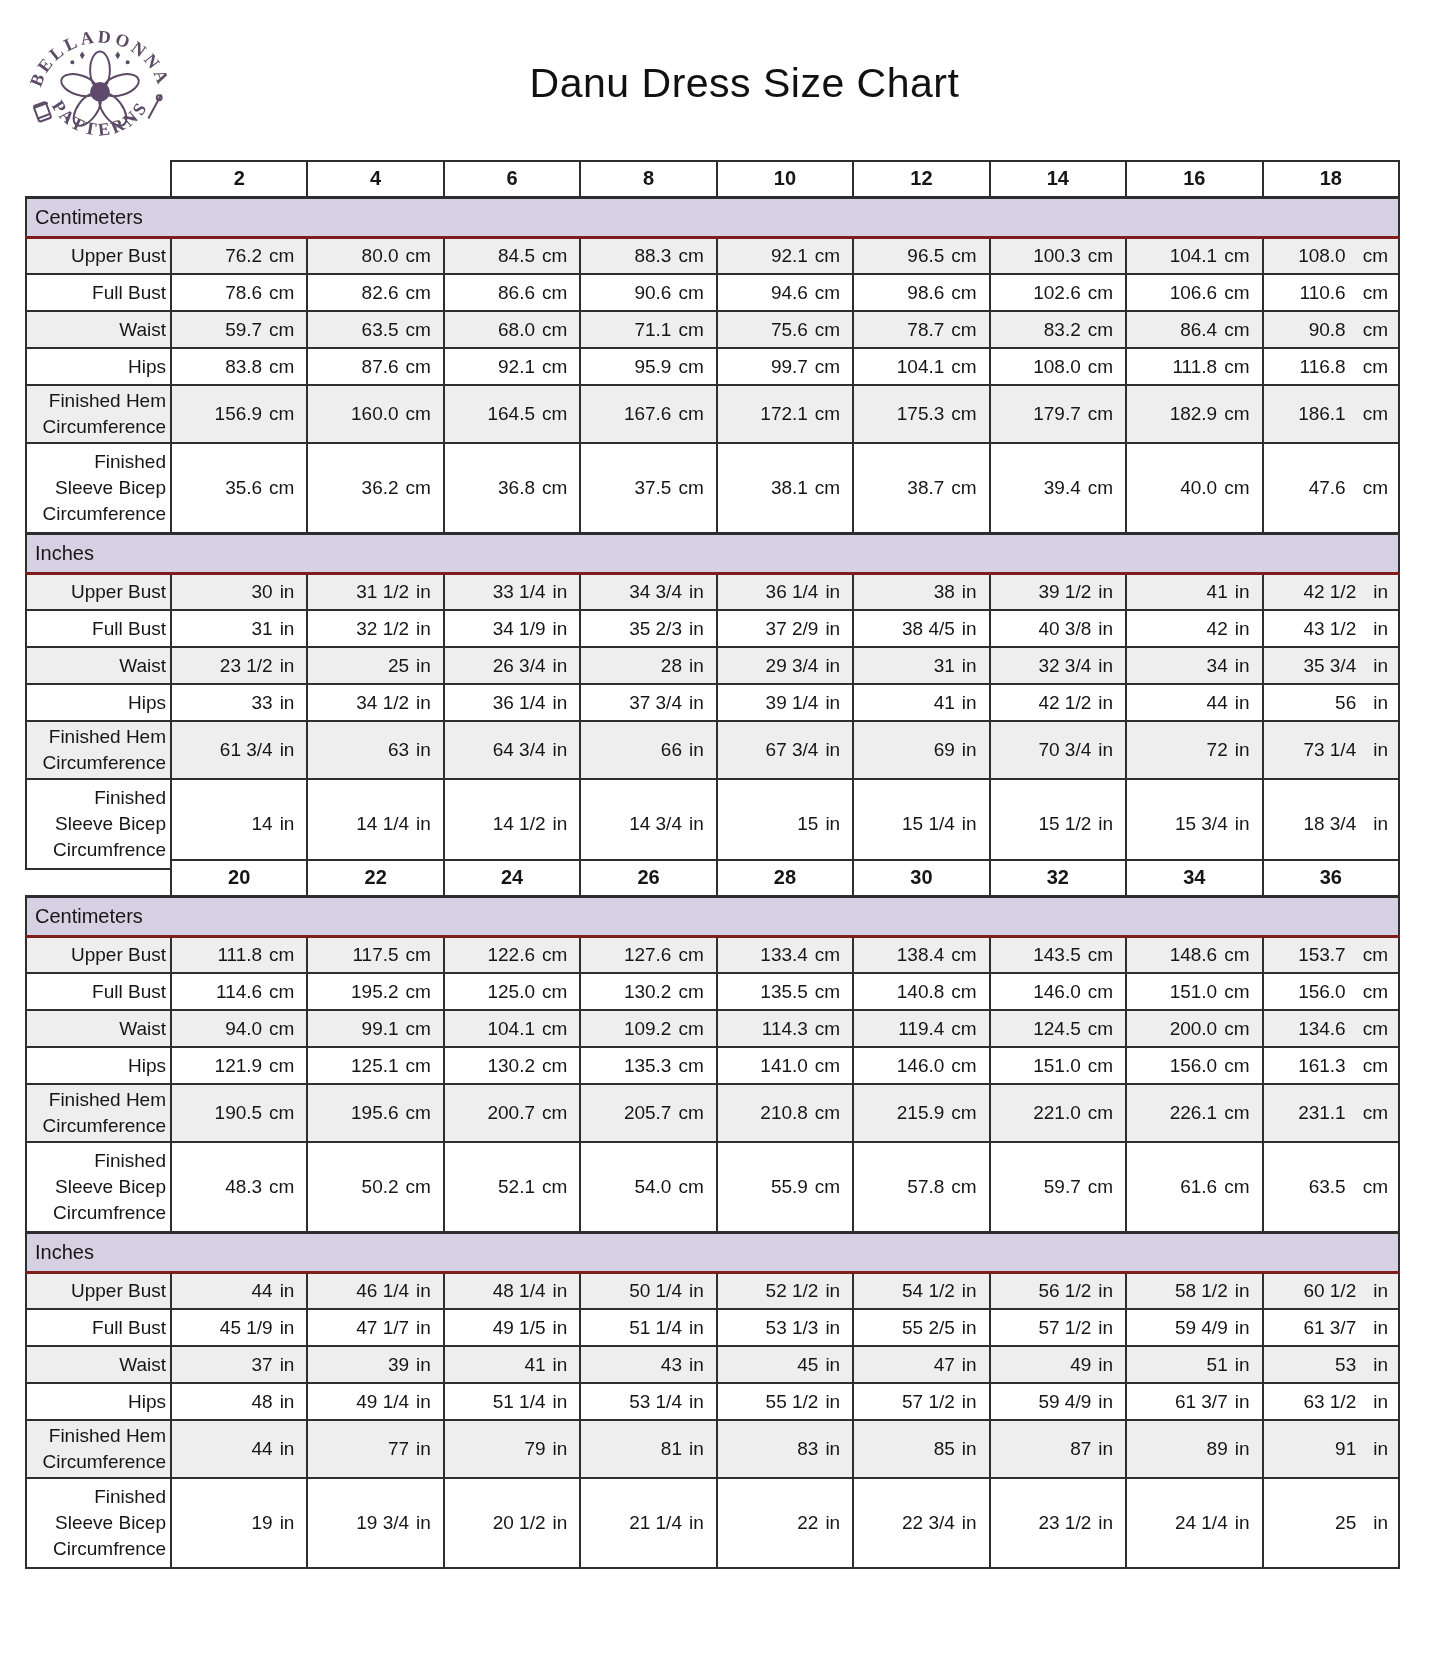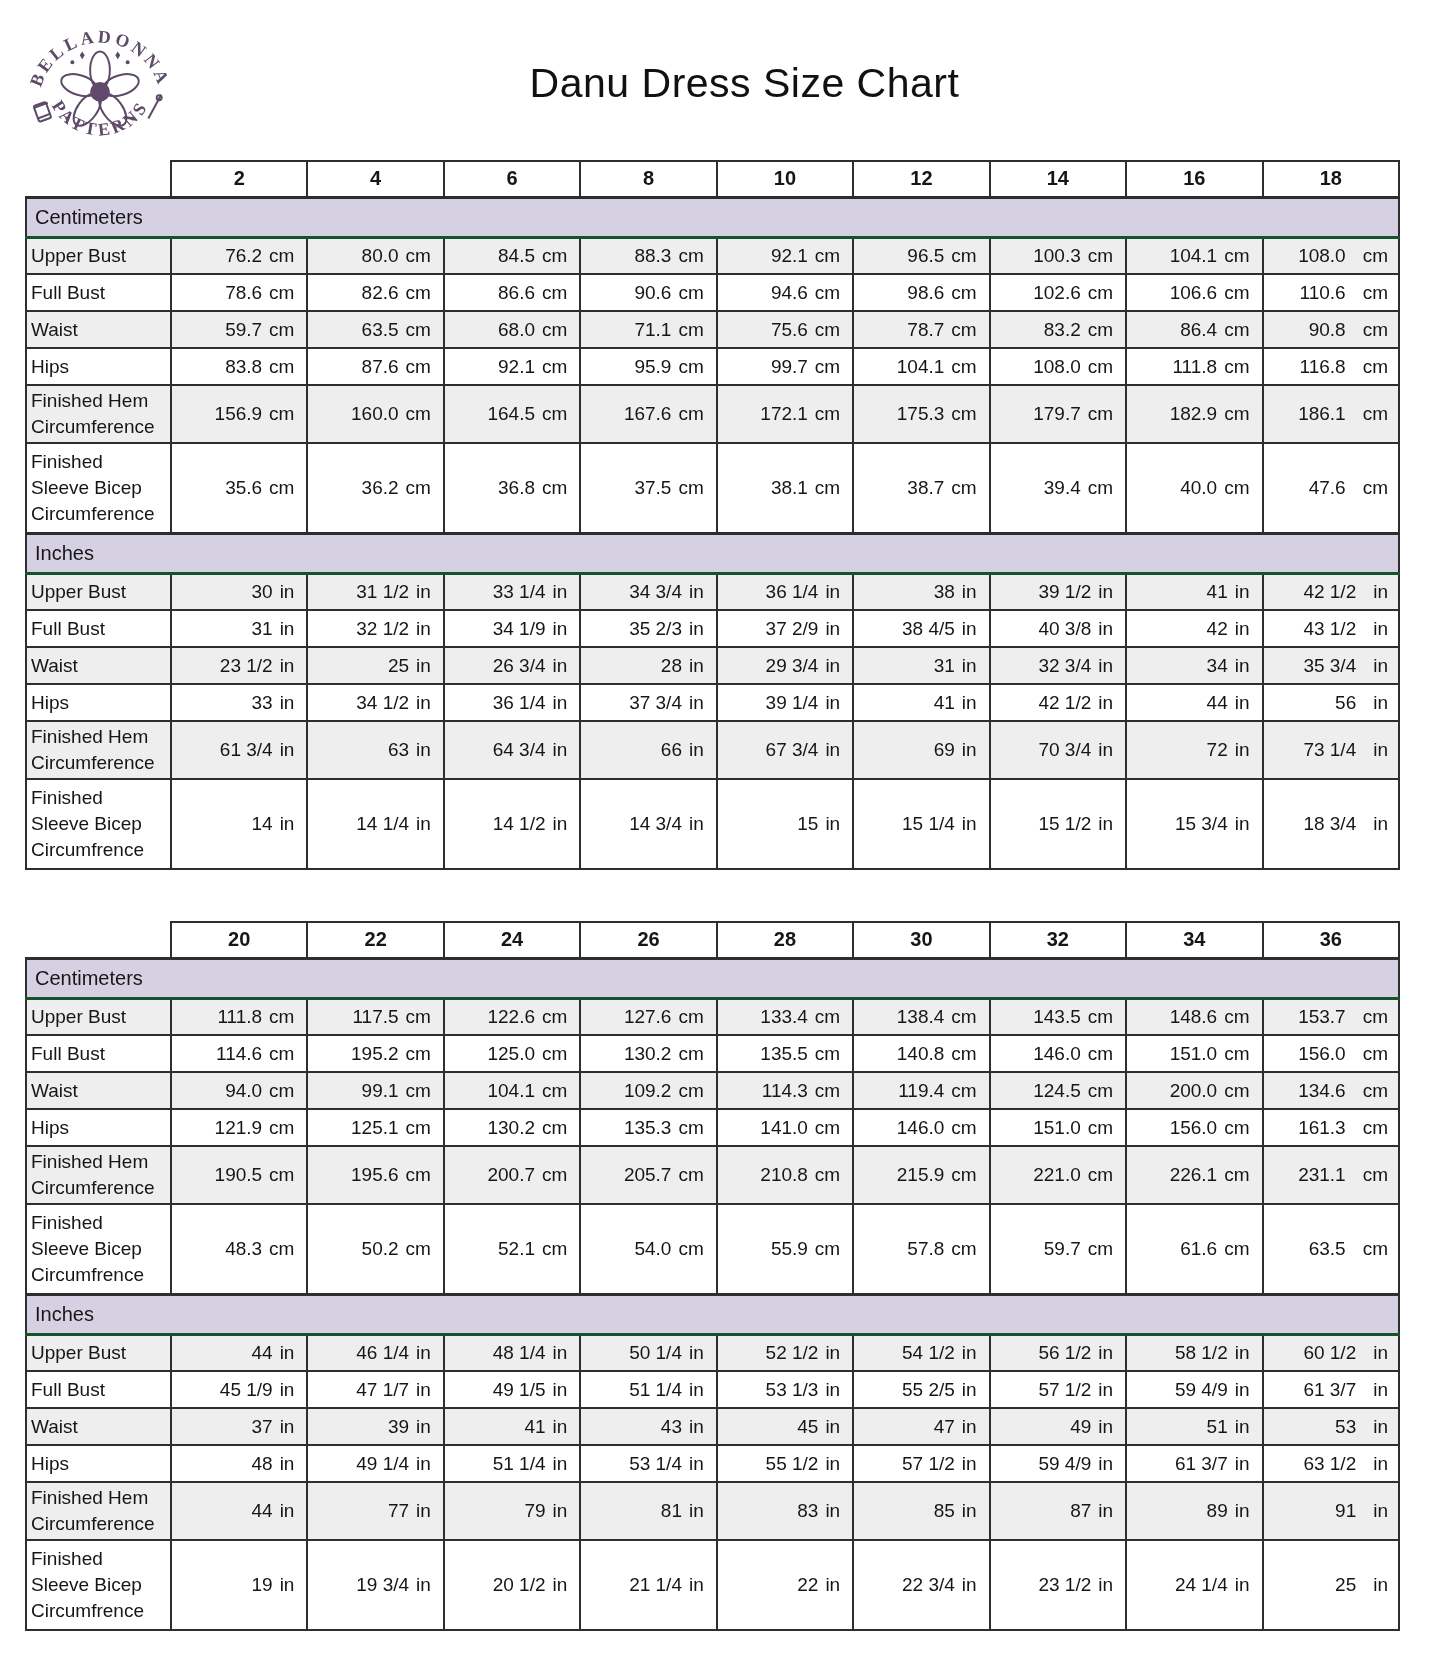--- a/index.html
+++ b/index.html
@@ -34,41 +34,41 @@
   table.size-table {
     position: absolute;
     left: 25px;
     width: 1375px;
     border-collapse: collapse;
     table-layout: fixed;
     font-size: 19px;
     color: #161616;
   }
   #table-0 { top: 160px; }
-  #table-1 { top: 921px; }
+  #table-1 { top: 859px; }
   th, td { border: 2px solid #2e2e2e; }
   th.corner { border: none; background: transparent; }
   th.size {
     font-weight: 700;
     font-size: 20px;
     height: 36px;
     text-align: center;
     background: #ffffff;
   }
   tr.section td {
     background: #d6d0e3;
     text-align: left;
     padding: 4px 4px 4px 8px;
     height: 40px;
     font-size: 20px;
     border-top: 3px solid #2e2e2e;
-    border-bottom: 3px solid #14532d;
+    border-bottom: 3px solid #7f1d1d;
   }
   td.label {
-    text-align: left;
+    text-align: right;
     padding: 2px 4px;
     line-height: 26px;
     background: #ffffff;
   }
   td.val {
     text-align: right;
     padding: 2px 12px 2px 2px;
     background: #ffffff;
     white-space: nowrap;
   }

